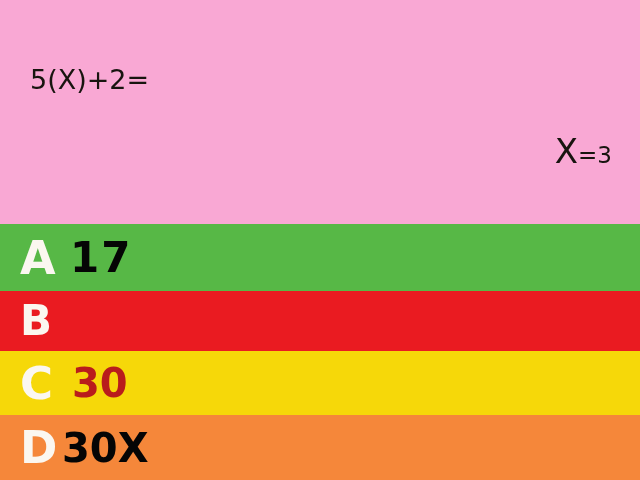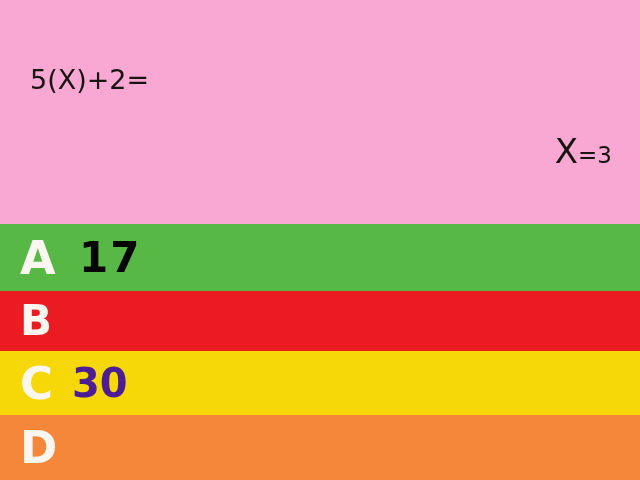--- a/index.html
+++ b/index.html
@@ -133,31 +133,32 @@
     <div id="given-value">
       <span id="given-variable">X</span><span id="given-equals-value">=3</span>
     </div>
 
   </div>
 
   <div id="answers">
 
     <div class="answer-row row-a" style="background: rgb(87, 184, 70);">
       <span class="answer-letter" style="color: rgb(251, 247, 240);">A</span>
-      <span class="answer-text" style="color: rgb(5, 5, 5); margin-left: 9px;">17</span>
+      <span class="answer-text" style="color: rgb(5, 5, 5);">17</span>
     </div>
 
     <div class="answer-row row-b" style="background: rgb(234, 27, 33);">
       <span class="answer-letter" style="color: rgb(251, 247, 240);">B</span>
     </div>
 
     <div class="answer-row row-c" style="background: rgb(246, 216, 9);">
       <span class="answer-letter" style="color: rgb(251, 247, 240);">C</span>
-      <span class="answer-text" style="color: #4c1d95;">30</span>
+      <span class="answer-text" style="color: #b91c1c;">30</span>
     </div>
 
     <div class="answer-row row-d" style="background: rgb(245, 135, 58);">
       <span class="answer-letter" style="color: rgb(251, 247, 240);">D</span>
+      <span class="answer-text" style="color: rgb(5, 5, 5);">30X</span>
     </div>
 
   </div>
 
 </div>
 
 </body></html>

